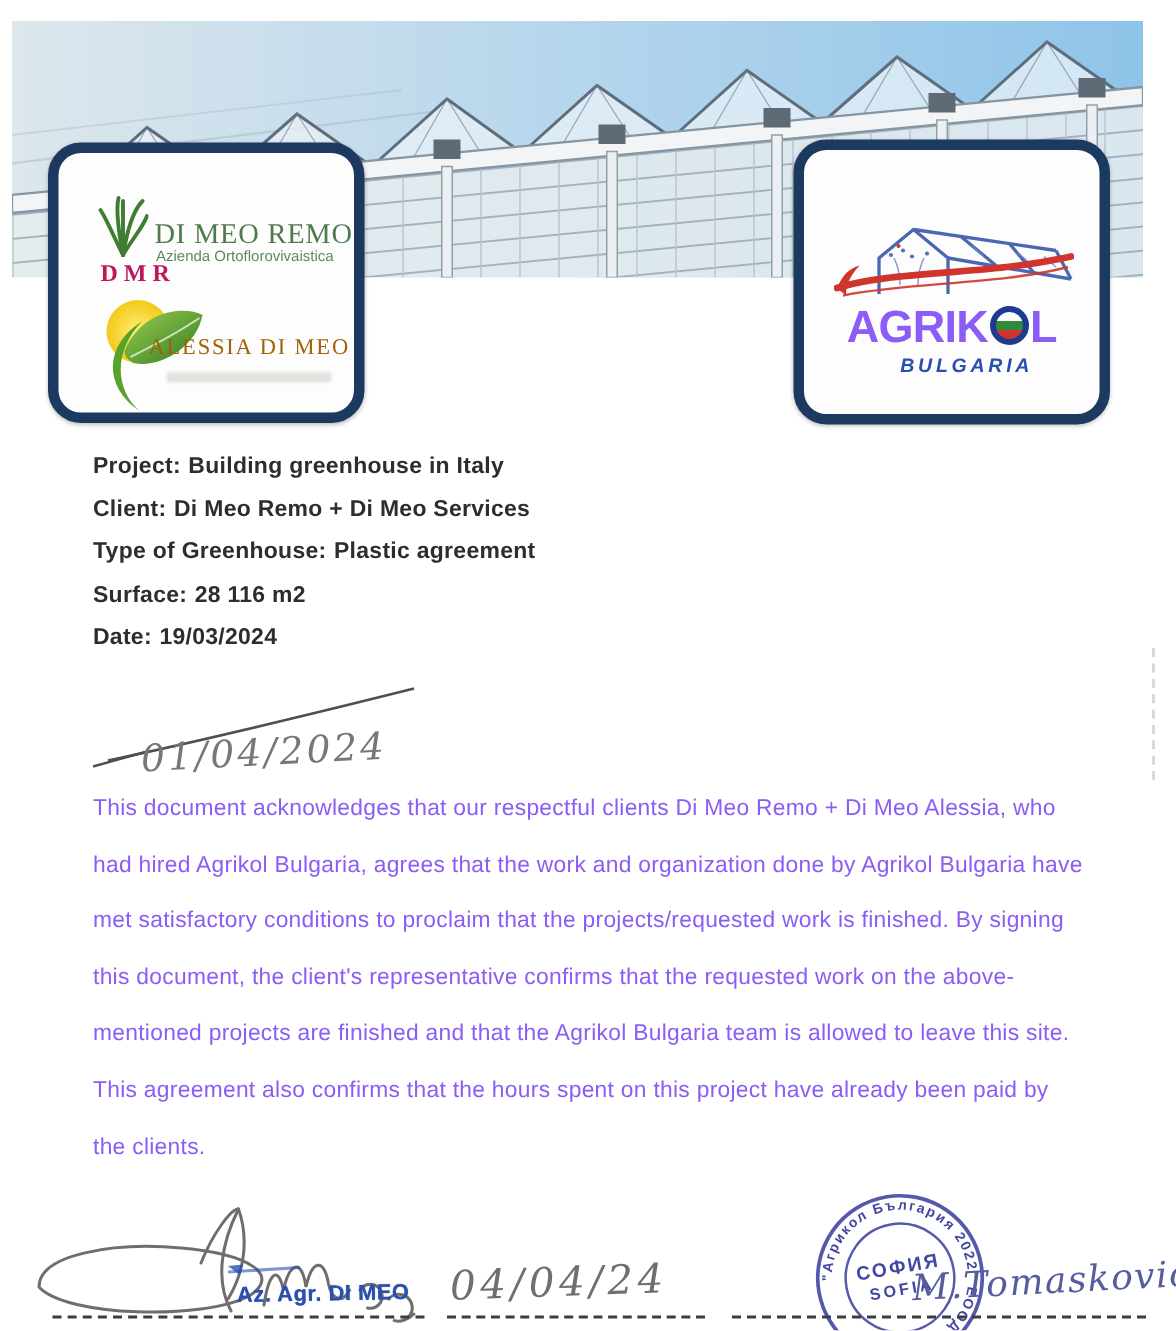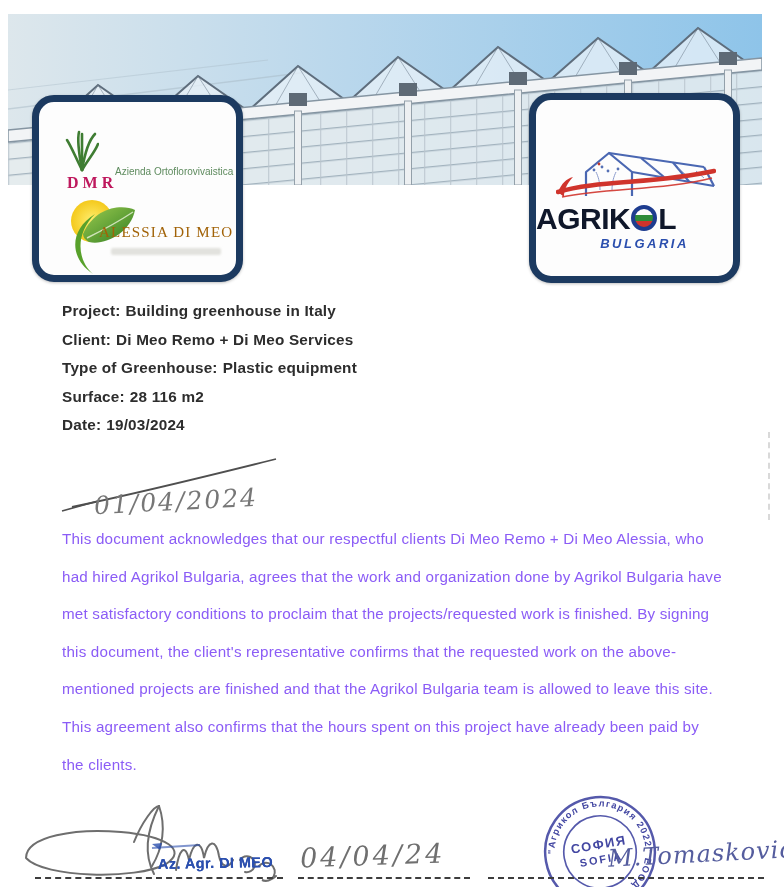--- a/index.html
+++ b/index.html
@@ -14,30 +14,30 @@
   .card{position:absolute;background:#fdfdfd;border:7px solid #1c3a60;border-radius:22px;
         box-shadow:0 1px 3px rgba(0,0,0,.25);}
   .card-left{left:32px;top:95px;width:197px;height:173px;}
   .card-right{left:529px;top:93px;width:197px;height:176px;}
 
   .dmr-icon{position:absolute;left:26px;top:26px;}
   .dmr-initials{position:absolute;left:28px;top:72px;font-family:"Liberation Serif",serif;
         font-size:16px;font-weight:600;letter-spacing:4px;color:#be185d;}
   .dmr-name{position:absolute;left:64px;top:44px;font-family:"Liberation Serif",serif;
         font-size:19px;color:#4e7b4e;letter-spacing:.5px;white-space:nowrap;}
-  .dmr-sub{position:absolute;left:76px;top:64px;font-size:10px;color:#5d8a5d;white-space:nowrap;}
+  .dmr-sub{position:absolute;left:65px;top:64px;font-size:10px;color:#5d8a5d;white-space:nowrap;}
   .alessia-icon{position:absolute;left:26px;top:94px;}
   .alessia-name{position:absolute;left:60px;top:122px;font-family:"Liberation Serif",serif;
         font-size:15px;letter-spacing:1.2px;color:#a16207;white-space:nowrap;}
   .alessia-faint{position:absolute;left:72px;top:146px;width:110px;height:7px;background:#e2e2de;
         filter:blur(1px);border-radius:2px;}
 
   .agri-art{position:absolute;left:20px;top:40px;}
-  .agri-name{position:absolute;left:0;top:102px;width:100%;
-        font-size:30px;font-weight:bold;letter-spacing:-.5px;color:#0f172a;white-space:nowrap;}
+  .agri-name{position:absolute;left:0;top:102px;width:100%;text-align:center;
+        font-size:30px;font-weight:bold;letter-spacing:-.5px;color:#8b5cf6;white-space:nowrap;}
   .flag-o{display:inline-block;width:18px;height:18px;border:4px solid #1e3c8f;border-radius:50%;
         background:linear-gradient(180deg,#fbfbfb 0 34%,#2e8b3a 34% 66%,#d0342c 66% 100%);
         vertical-align:-2px;margin:0 1px;}
   .agri-country{position:absolute;left:0;top:136px;width:100%;text-align:center;box-sizing:border-box;
         padding-left:20px;font-size:13px;font-weight:bold;font-style:italic;color:#2b4fae;
         letter-spacing:2.5px;}
 
   
   .details{position:absolute;left:62px;top:297px;width:600px;}
   .dline{font-size:15.3px;font-weight:bold;color:#2d2d2d;line-height:28.6px;letter-spacing:.2px;}
@@ -158,20 +158,21 @@
     <svg class="dmr-icon" width="34" height="44" viewBox="0 0 34 44">
       <g stroke="#3f7d33" stroke-width="2.6" stroke-linecap="round" fill="none">
         <path d="M17,42 C10,28 6,18 2,12"></path>
         <path d="M17,42 C14,26 12,12 14,4"></path>
         <path d="M17,42 C17,26 17,14 17,6"></path>
         <path d="M17,42 C20,24 24,12 30,6"></path>
         <path d="M17,42 C24,30 30,24 33,16"></path>
       </g>
     </svg>
     <div class="dmr-initials">DMR</div>
+    <div class="dmr-name">DI MEO REMO</div>
     <div class="dmr-sub">Azienda Ortoflorovivaistica</div>
     <svg class="alessia-icon" width="72" height="80" viewBox="0 0 72 80">
       <defs>
         <radialGradient id="sun">
             <stop offset="0" stop-color="#ffef70"></stop>
             <stop offset="1" stop-color="#f4c91c"></stop>
           </radialGradient>
         <linearGradient id="leafg" x1="0" y1="0" x2="1" y2="1">
           <stop offset="0" stop-color="#9ccb4f"></stop>
             <stop offset="1" stop-color="#2f7d22"></stop>
@@ -214,21 +215,21 @@
       <path d="M6,57 C50,48 110,50 156,38" stroke="#d0342c" stroke-width="1.6" fill="none" opacity="0.9"></path>
       <path d="M2,52 C6,43 10,39 17,37 C10,45 8,50 8,57 Z" fill="#d0342c"></path>
     </svg>
     <div class="agri-name"><span>AGRIK</span><span class="flag-o"></span><span>L</span></div>
     <div class="agri-country">BULGARIA</div>
   </div>
 
   <div class="details">
     <div class="dline"><span class="dl">Project:</span><span class="dv">Building greenhouse in Italy</span></div>
     <div class="dline"><span class="dl">Client:</span><span class="dv">Di Meo Remo + Di Meo Services</span></div>
-    <div class="dline"><span class="dl">Type of Greenhouse:</span><span class="dv">Plastic equipment</span></div>
+    <div class="dline"><span class="dl">Type of Greenhouse:</span><span class="dv">Plastic agreement</span></div>
     <div class="dline"><span class="dl">Surface:</span><span class="dv">28 116 m2</span></div>
     <div class="dline"><span class="dl">Date:</span><span class="dv">19/03/2024</span></div>
   </div>
 
   <svg class="strike" width="300" height="72" viewBox="0 0 300 72">
     <path d="M14,64 Q90,48 218,16" stroke="#4f4f4f" stroke-width="1.8" fill="none"></path>
     <path d="M4,68 L40,58" stroke="#4f4f4f" stroke-width="1.6" fill="none"></path>
   </svg>
 
   <div class="hand corrected-date">01/04/2024</div>

